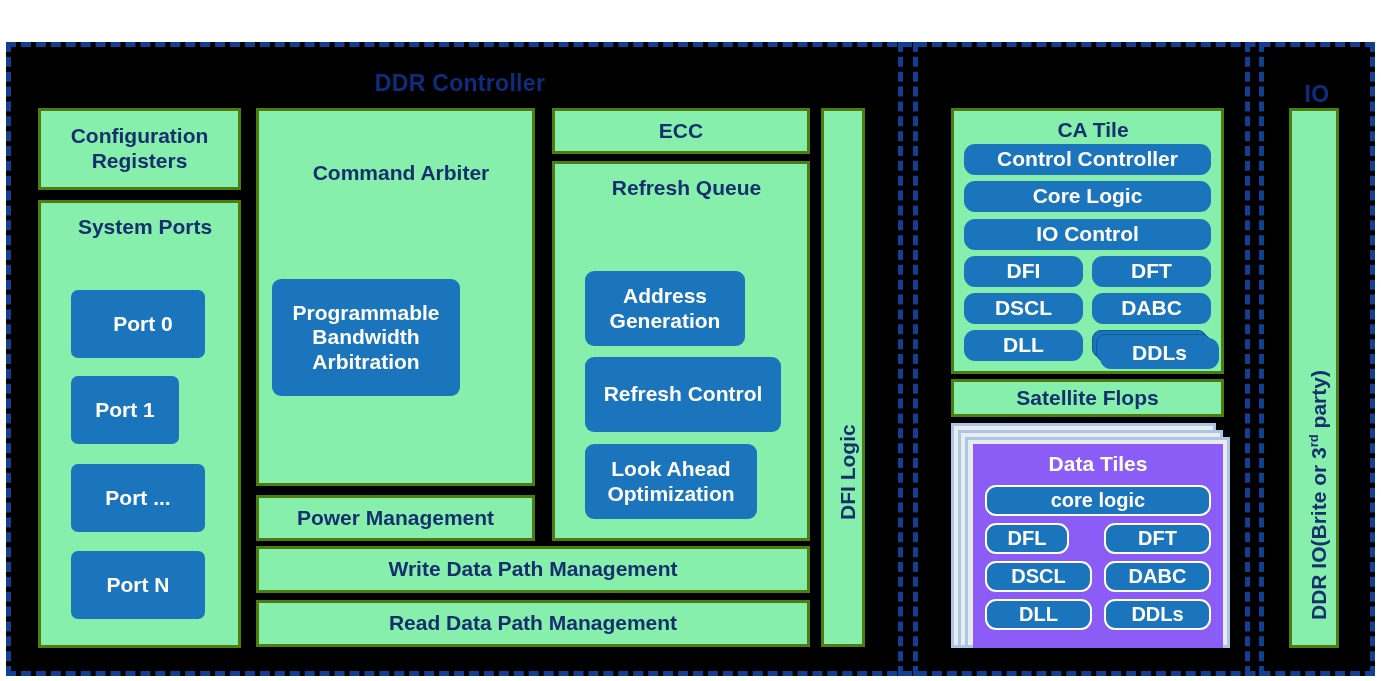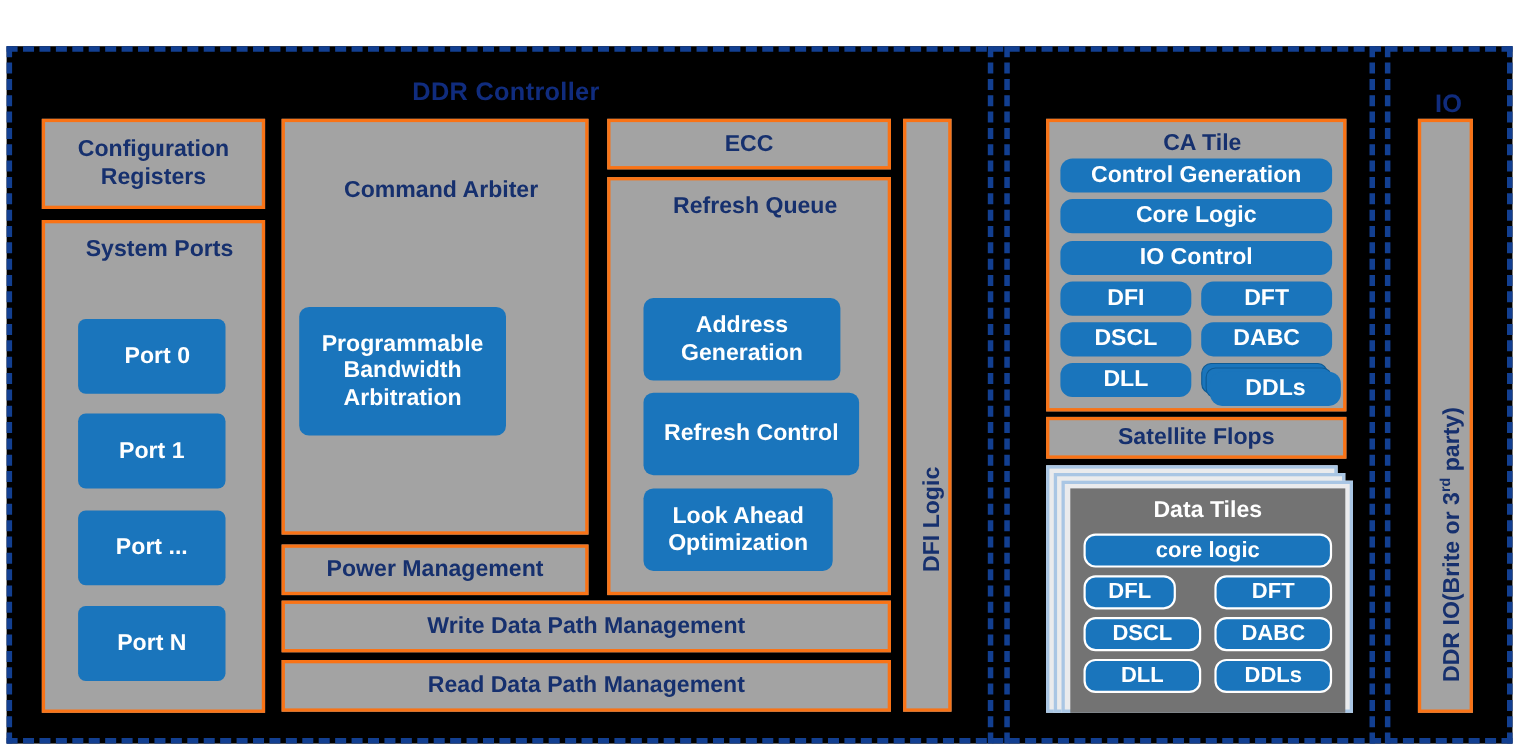--- a/index.html
+++ b/index.html
@@ -41,22 +41,22 @@
     font-size:23px;
     font-weight:bold;
     letter-spacing:.3px;
     white-space:nowrap;
     text-align:center;
   }
 
   
   .panel{
     position:absolute;
-    background:#a3a3a3;
-    border:3px solid #f97316;
+    background:#86efac;
+    border:3px solid #4d7c0f;
     box-sizing:border-box;
     color:#16306E;
     font-size:21px;
     font-weight:bold;
   }
   .panel.lbl{
     display:flex;align-items:center;justify-content:center;
     text-align:center;line-height:1.18;
   }
   .panel-title{
@@ -97,21 +97,21 @@
 
   
   .stack-card{
     position:absolute;
     background:#EAEBED;
     border:3px solid #A9C6E4;
     box-sizing:border-box;
   }
   .tile-front{
     position:absolute;
-    background:#737373;
+    background:#8b5cf6;
     box-sizing:border-box;
   }
   .tile-front .sub{
     position:absolute;
     background:#1A75BC;
     border:2px solid #ffffff;
     border-radius:11px;
     box-sizing:border-box;
     color:#ffffff;
     font-size:20px;
@@ -147,51 +147,51 @@
 
   <div class="region-title" style="left:250px;top:70px;width:420px;">DDR Controller</div>
   <div class="region-title" style="left:1272px;top:70px;width:90px;margin-top:11px;">IO</div>
 
   <div class="panel lbl" style="left:38px;top:108px;width:203px;height:82px;">Configuration Registers</div>
 
   <div class="panel" style="left:38px;top:200px;width:203px;height:448px;">
     <div class="panel-title" style="top:12px;">System Ports</div>
   </div>
   <div class="blue sq" style="left:71px;top:290px;width:134px;height:68px;padding-left:10px;">Port  0</div>
-  <div class="blue sq" style="left:71px;top:376px;width:134px;height:68px;">Port  1</div>
+  <div class="blue sq" style="left:71px;top:376px;width:108px;height:68px;">Port  1</div>
   <div class="blue sq" style="left:71px;top:464px;width:134px;height:68px;">Port ...</div>
   <div class="blue sq" style="left:71px;top:551px;width:134px;height:68px;">Port N</div>
 
   <div class="panel" style="left:256px;top:108px;width:279px;height:378px;">
     <div class="panel-title" style="top:50px;">Command Arbiter</div>
   </div>
   <div class="blue" style="left:272px;top:279px;width:188px;height:117px;">Programmable Bandwidth Arbitration</div>
 
   <div class="panel lbl" style="left:552px;top:108px;width:258px;height:46px;">ECC</div>
 
   <div class="panel lbl" style="left:256px;top:495px;width:279px;height:46px;">Power Management</div>
 
   <div class="panel" style="left:552px;top:161px;width:258px;height:380px;">
     <div class="panel-title" style="top:12px;">Refresh Queue</div>
   </div>
-  <div class="blue" style="left:585px;top:271px;width:179px;height:75px;">Address Generation</div>
+  <div class="blue" style="left:585px;top:271px;width:160px;height:75px;">Address Generation</div>
   <div class="blue" style="left:585px;top:357px;width:196px;height:75px;">Refresh Control</div>
   <div class="blue" style="left:585px;top:444px;width:172px;height:75px;">Look Ahead Optimization</div>
 
   <div class="panel lbl" style="left:256px;top:546px;width:554px;height:47px;">Write Data Path Management</div>
   <div class="panel lbl" style="left:256px;top:600px;width:554px;height:47px;">Read Data Path Management</div>
 
   <div class="panel" style="left:821px;top:108px;width:44px;height:539px;">
   </div>
   <div class="vtext" style="left:836px;top:520px;transform:rotate(-90deg);">DFI Logic</div>
 
   <div class="panel catile" style="left:951px;top:108px;width:273px;height:266px;">
     <div class="panel-title" style="top:7px;">CA Tile</div>
   </div>
-  <div class="blue pill" style="left:964px;top:144px;width:247px;height:31px;">Control Generation</div>
+  <div class="blue pill" style="left:964px;top:144px;width:247px;height:31px;">Control Controller</div>
   <div class="blue pill" style="left:964px;top:181px;width:247px;height:31px;">Core  Logic</div>
   <div class="blue pill" style="left:964px;top:219px;width:247px;height:31px;">IO Control</div>
 
   <div class="blue pill" style="left:964px;top:256px;width:119px;height:31px;">DFI</div>
   <div class="blue pill" style="left:1092px;top:256px;width:119px;height:31px;">DFT</div>
   <div class="blue pill" style="left:964px;top:293px;width:119px;height:31px;">DSCL</div>
   <div class="blue pill" style="left:1092px;top:293px;width:119px;height:31px;">DABC</div>
   <div class="blue pill" style="left:964px;top:330px;width:119px;height:31px;">DLL</div>
 
   <div class="mini-stack" style="left:1092px;top:330px;width:115px;height:28px;"></div>

